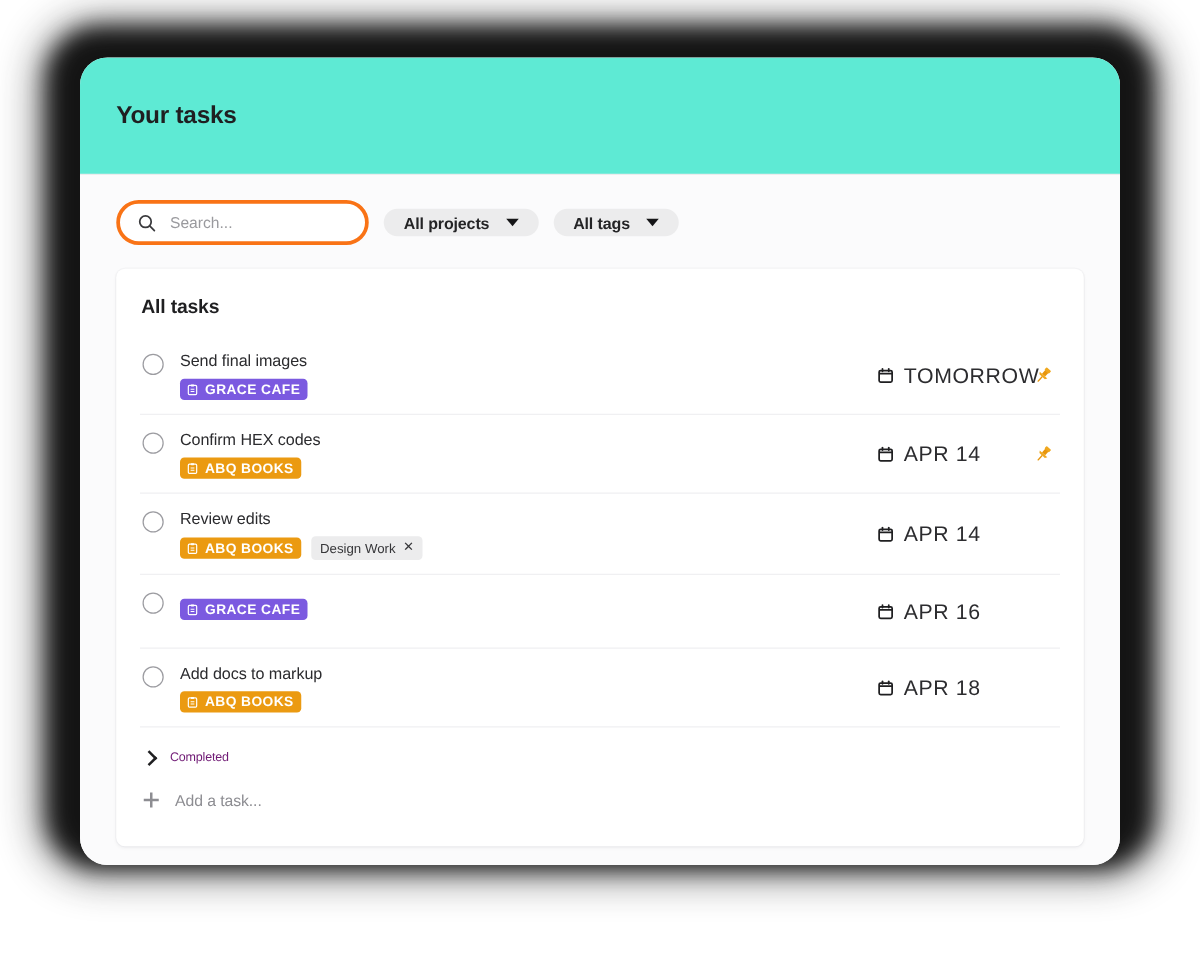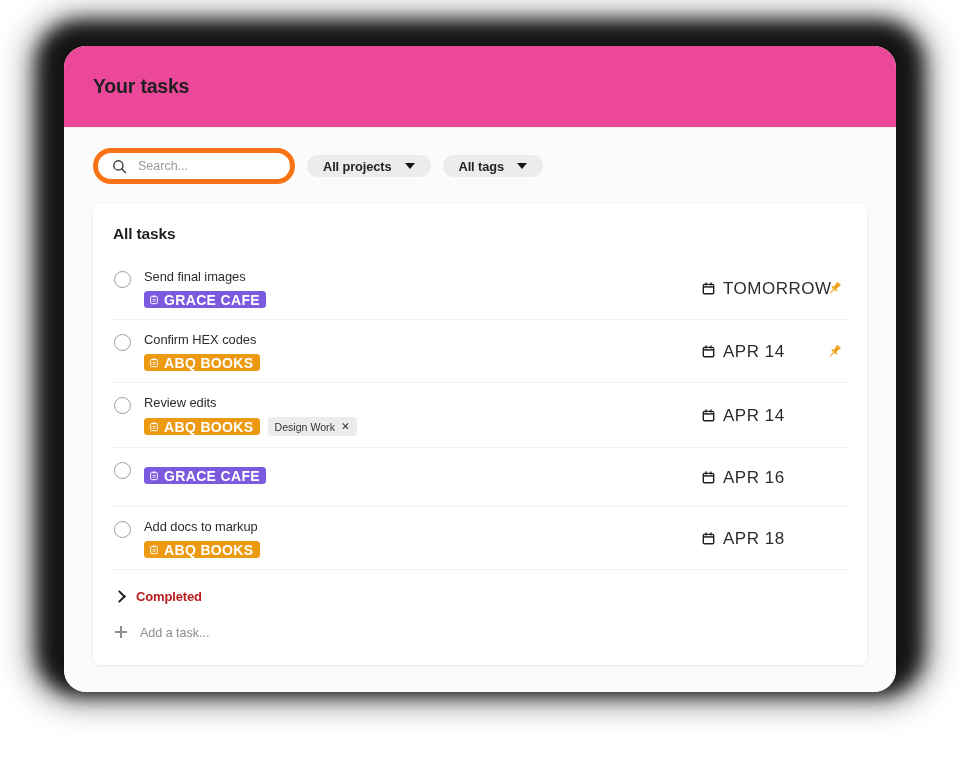--- a/index.html
+++ b/index.html
@@ -50,22 +50,22 @@
     top: 46px;
     width: 832px;
     height: 646px;
     background: #ffffff;
     border-radius: 22px;
     overflow: hidden;
   }
 
   
   .window-header {
-    height: 82px;
-    background: #ec4899;
+    height: 94px;
+    background: #5eead4;
     border-bottom: 1px solid #ececed;
     display: flex;
     align-items: center;
     padding-left: 29px;
   }
   .page-title {
     font-size: 19.5px;
     font-weight: 700;
     color: #1f1f21;
     letter-spacing: -0.2px;
@@ -82,21 +82,21 @@
   .toolbar {
     display: flex;
     align-items: center;
     gap: 12px;
     height: 38px;
   }
 
   .search-box {
     width: 202px;
     height: 36px;
-    border: 5px solid #f97316;
+    border: 3px solid #f97316;
     border-radius: 19px;
     background: #ffffff;
     display: flex;
     align-items: center;
     padding: 0 14px;
     gap: 11px;
   }
   .search-icon { width: 15px; height: 15px; flex: none; display: block; }
   .search-input {
     border: none;
@@ -187,21 +187,21 @@
     flex-wrap: wrap;
   }
 
   .project-badge {
     display: inline-flex;
     align-items: center;
     gap: 5px;
     height: 17px;
     border-radius: 3.5px;
     padding: 0 6px 0 5px;
-    font-size: 14px;
+    font-size: 11px;
     font-weight: 700;
     letter-spacing: 0.35px;
     color: #ffffff;
     cursor: pointer;
   }
   .badge-icon { width: 10px; height: 10px; display: block; flex: none; }
 
   .tag-chip {
     display: inline-flex;
     align-items: center;
@@ -263,23 +263,23 @@
   .chev {
     width: 9px; height: 9px;
     border-right: 2.4px solid #1f1f21;
     border-bottom: 2.4px solid #1f1f21;
     transform: rotate(-45deg);
     display: block;
     flex: none;
     margin-left: 1px;
   }
   .completed-label {
-    font-size: 13px;
-    font-weight: 700;
-    color: #b91c1c;
+    font-size: 10px;
+    font-weight: 400;
+    color: #701a75;
     letter-spacing: -0.15px;
   }
 
   .add-row {
     display: flex;
     align-items: flex-start;
     gap: 13px;
     padding: 22px 0 0 3px;
     cursor: pointer;
   }

